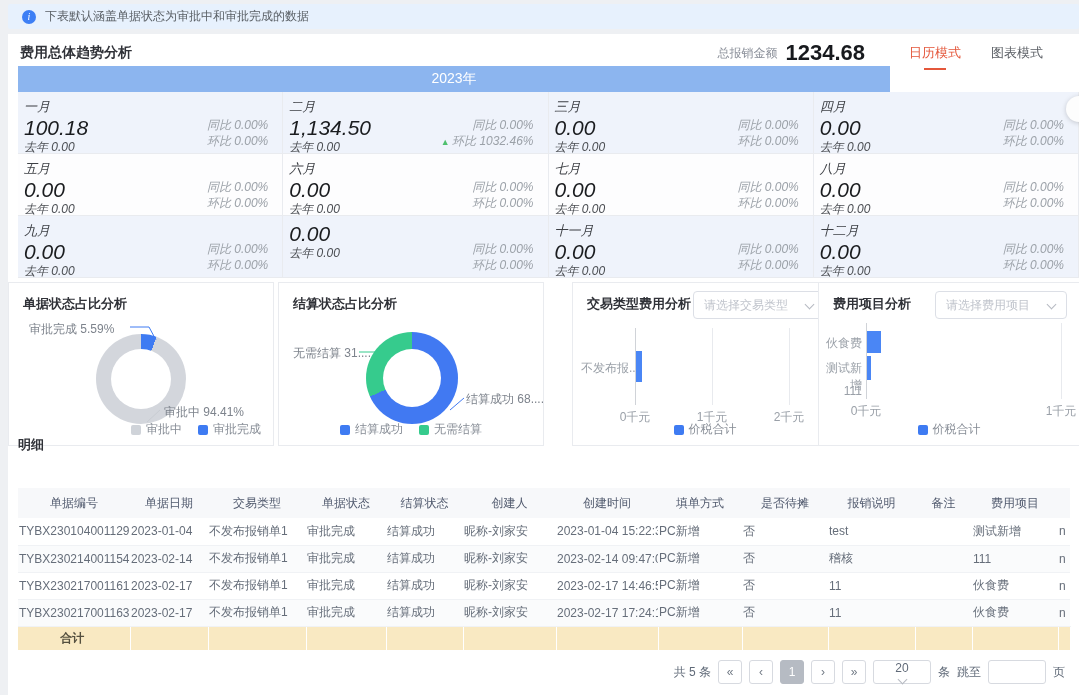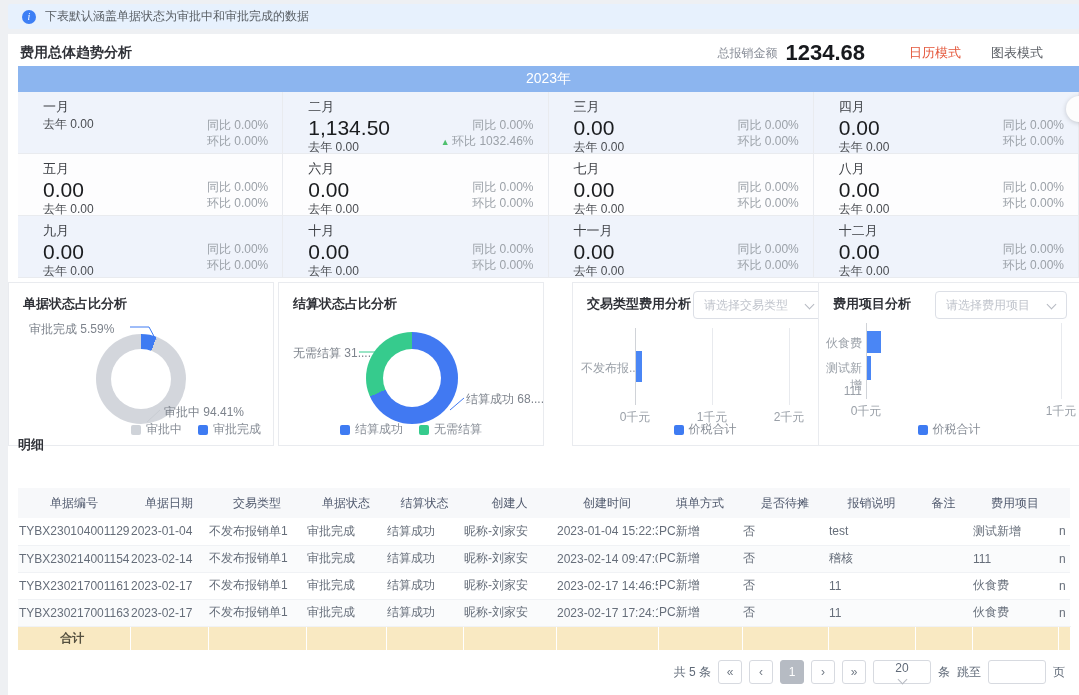--- a/index.html
+++ b/index.html
@@ -15,23 +15,23 @@
 
   .card-title { position:absolute; left:12px; top:10px; font-size:14px; font-weight:bold; color:#303238; }
   .header-right { position:absolute; right:36px; top:6px; display:flex; align-items:center;justify-content:space-between; }
   .total-label { font-size:12px; color:#8a8f99; margin-right:8px; }
   .total-value { font-size:22px; font-weight:bold; color:#17191d; margin-right:44px; }
   .mode-cal { font-size:13px; color:#e4573b; margin-right:30px; position:relative; cursor:pointer; }
   .mode-cal::after { content:""; position:absolute; left:50%; transform:translateX(-50%); bottom:-8px; width:22px; height:2px; background:#e4573b; }
   .mode-chart { font-size:13px; color:#5c6066; cursor:pointer; }
 
   
-  .year-banner { position:absolute; left:10px; top:32px; width:1061px; height:26px; background:#8cb5ef; color:#fff; font-size:14px; display:flex; align-items:center; justify-content:center; }
+  .year-banner { position:absolute; left:10px; top:32px; width:872px; height:26px; background:#8cb5ef; color:#fff; font-size:14px; display:flex; align-items:center; justify-content:center; }
   .month-grid { position:absolute; left:10px; top:58px; width:1061px; height:186px; display:grid; grid-template-columns:repeat(4,1fr); grid-auto-rows:62px; }
-  .month-cell { position:relative; border-right:1px solid #e9ebef; border-bottom:1px solid #e9ebef; padding:6px 25px; }
+  .month-cell { position:relative; border-right:1px solid #e9ebef; border-bottom:1px solid #e9ebef; padding:6px 6px;font-style:italic; }
   .month-cell.row-a { background:#eff3fb; }
   .month-cell.row-b { background:#fdfdfe; }
   .m-name { font-size:13px; color:#3c3f44; }
   .m-value { font-size:21px; color:#1a1c1f; line-height:23px; }
   .m-last { font-size:12px; color:#4a4d52; }
   .m-stats { position:absolute; right:14px; top:25px; text-align:right; font-size:12px; color:#9ba1a8; line-height:16px; }
   .up { color:#4fc06e; font-size:9px; }
 
   
   .panel { position:absolute; top:248px; height:164px; background:#fff; border:1px solid #e9ebef; }
@@ -101,20 +101,21 @@
     <span class="total-label">总报销金额</span>
     <span class="total-value">1234.68</span>
     <span class="mode-cal">日历模式</span>
     <span class="mode-chart">图表模式</span>
   </div>
 
   <div class="year-banner">2023年</div>
   <div class="month-grid">
       <div class="month-cell row-a">
         <div class="m-name">一月</div>
+        <div class="m-value">100.18</div>
         <div class="m-last">去年 0.00</div>
         <div class="m-stats">
           <div>同比 0.00%</div>
           <div>环比 0.00%</div>
         </div>
       </div>
       <div class="month-cell row-a">
         <div class="m-name">二月</div>
         <div class="m-value">1,134.50</div>
         <div class="m-last">去年 0.00</div>
@@ -180,21 +181,20 @@
       <div class="month-cell row-a">
         <div class="m-name">九月</div>
         <div class="m-value">0.00</div>
         <div class="m-last">去年 0.00</div>
         <div class="m-stats">
           <div>同比 0.00%</div>
           <div>环比 0.00%</div>
         </div>
       </div>
       <div class="month-cell row-a">
-        <div class="m-name">十月</div>
         <div class="m-value">0.00</div>
         <div class="m-last">去年 0.00</div>
         <div class="m-stats">
           <div>同比 0.00%</div>
           <div>环比 0.00%</div>
         </div>
       </div>
       <div class="month-cell row-a">
         <div class="m-name">十一月</div>
         <div class="m-value">0.00</div>

